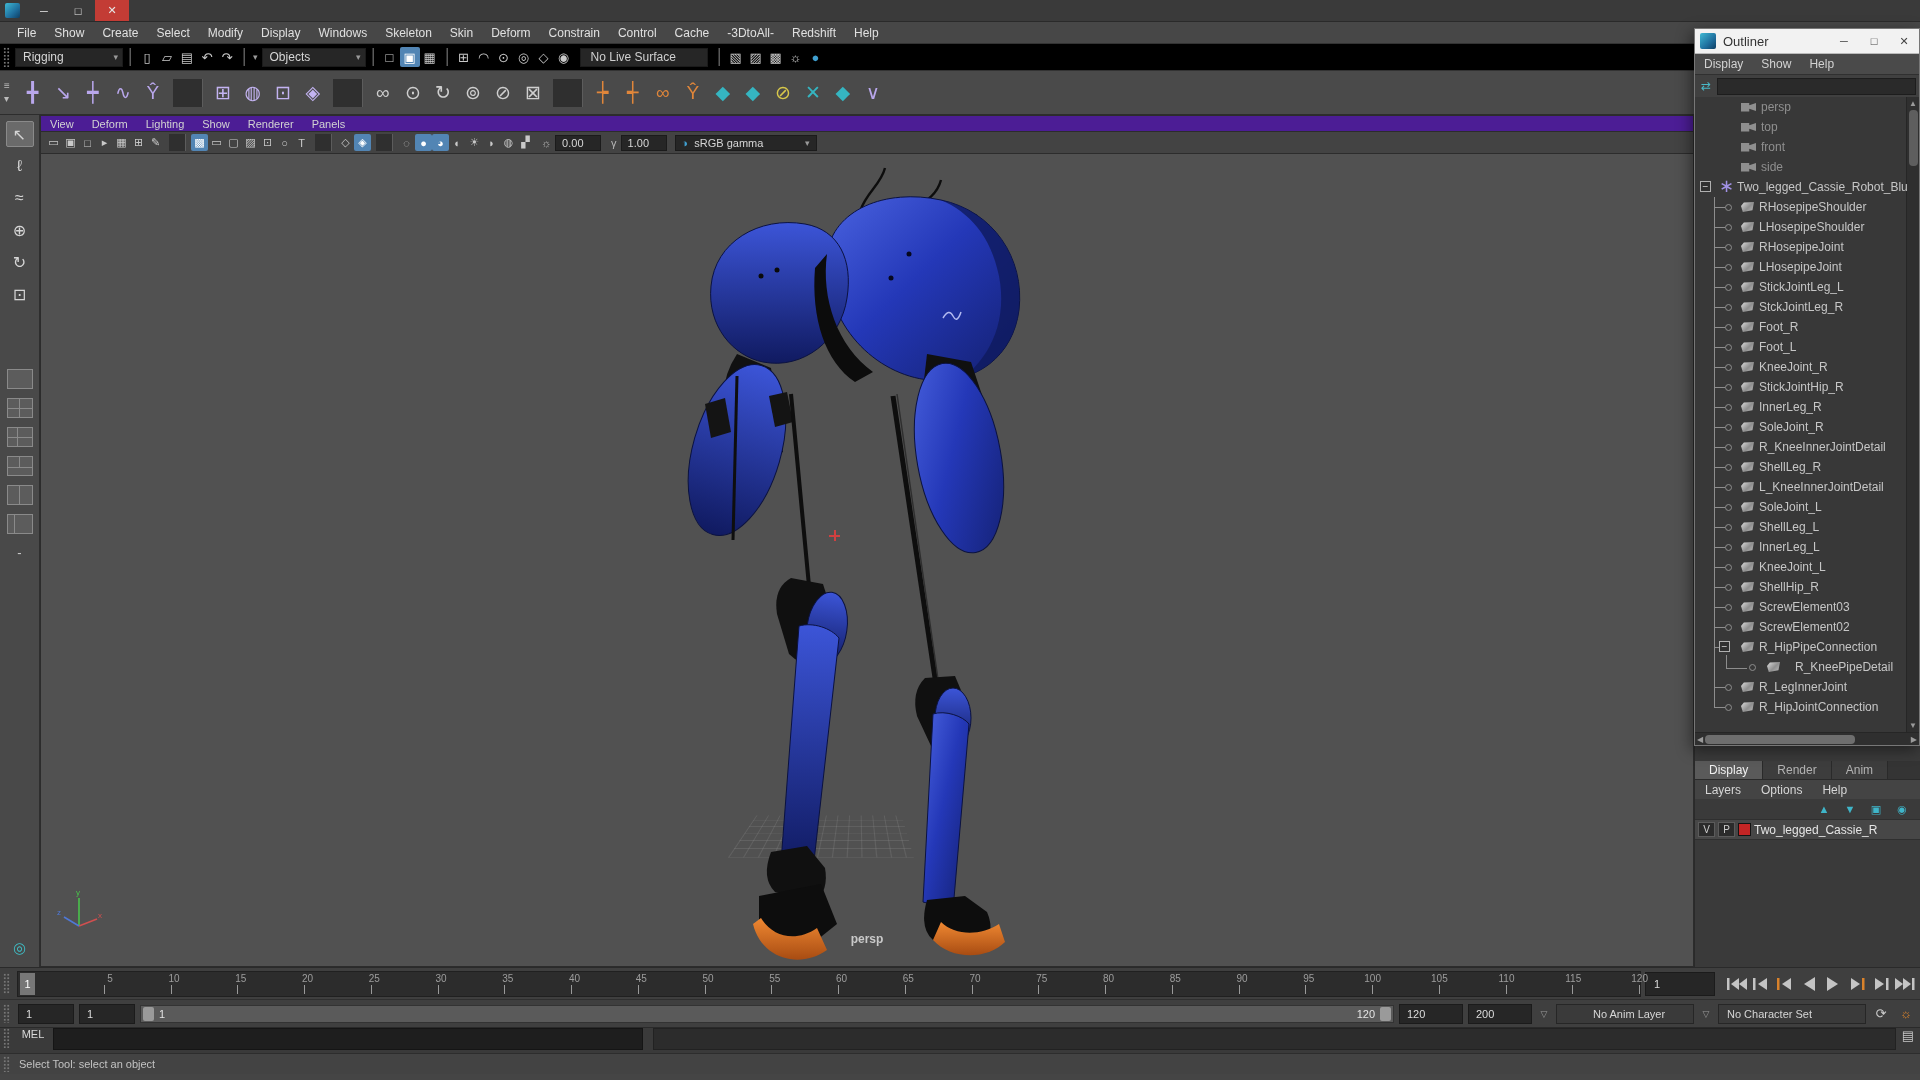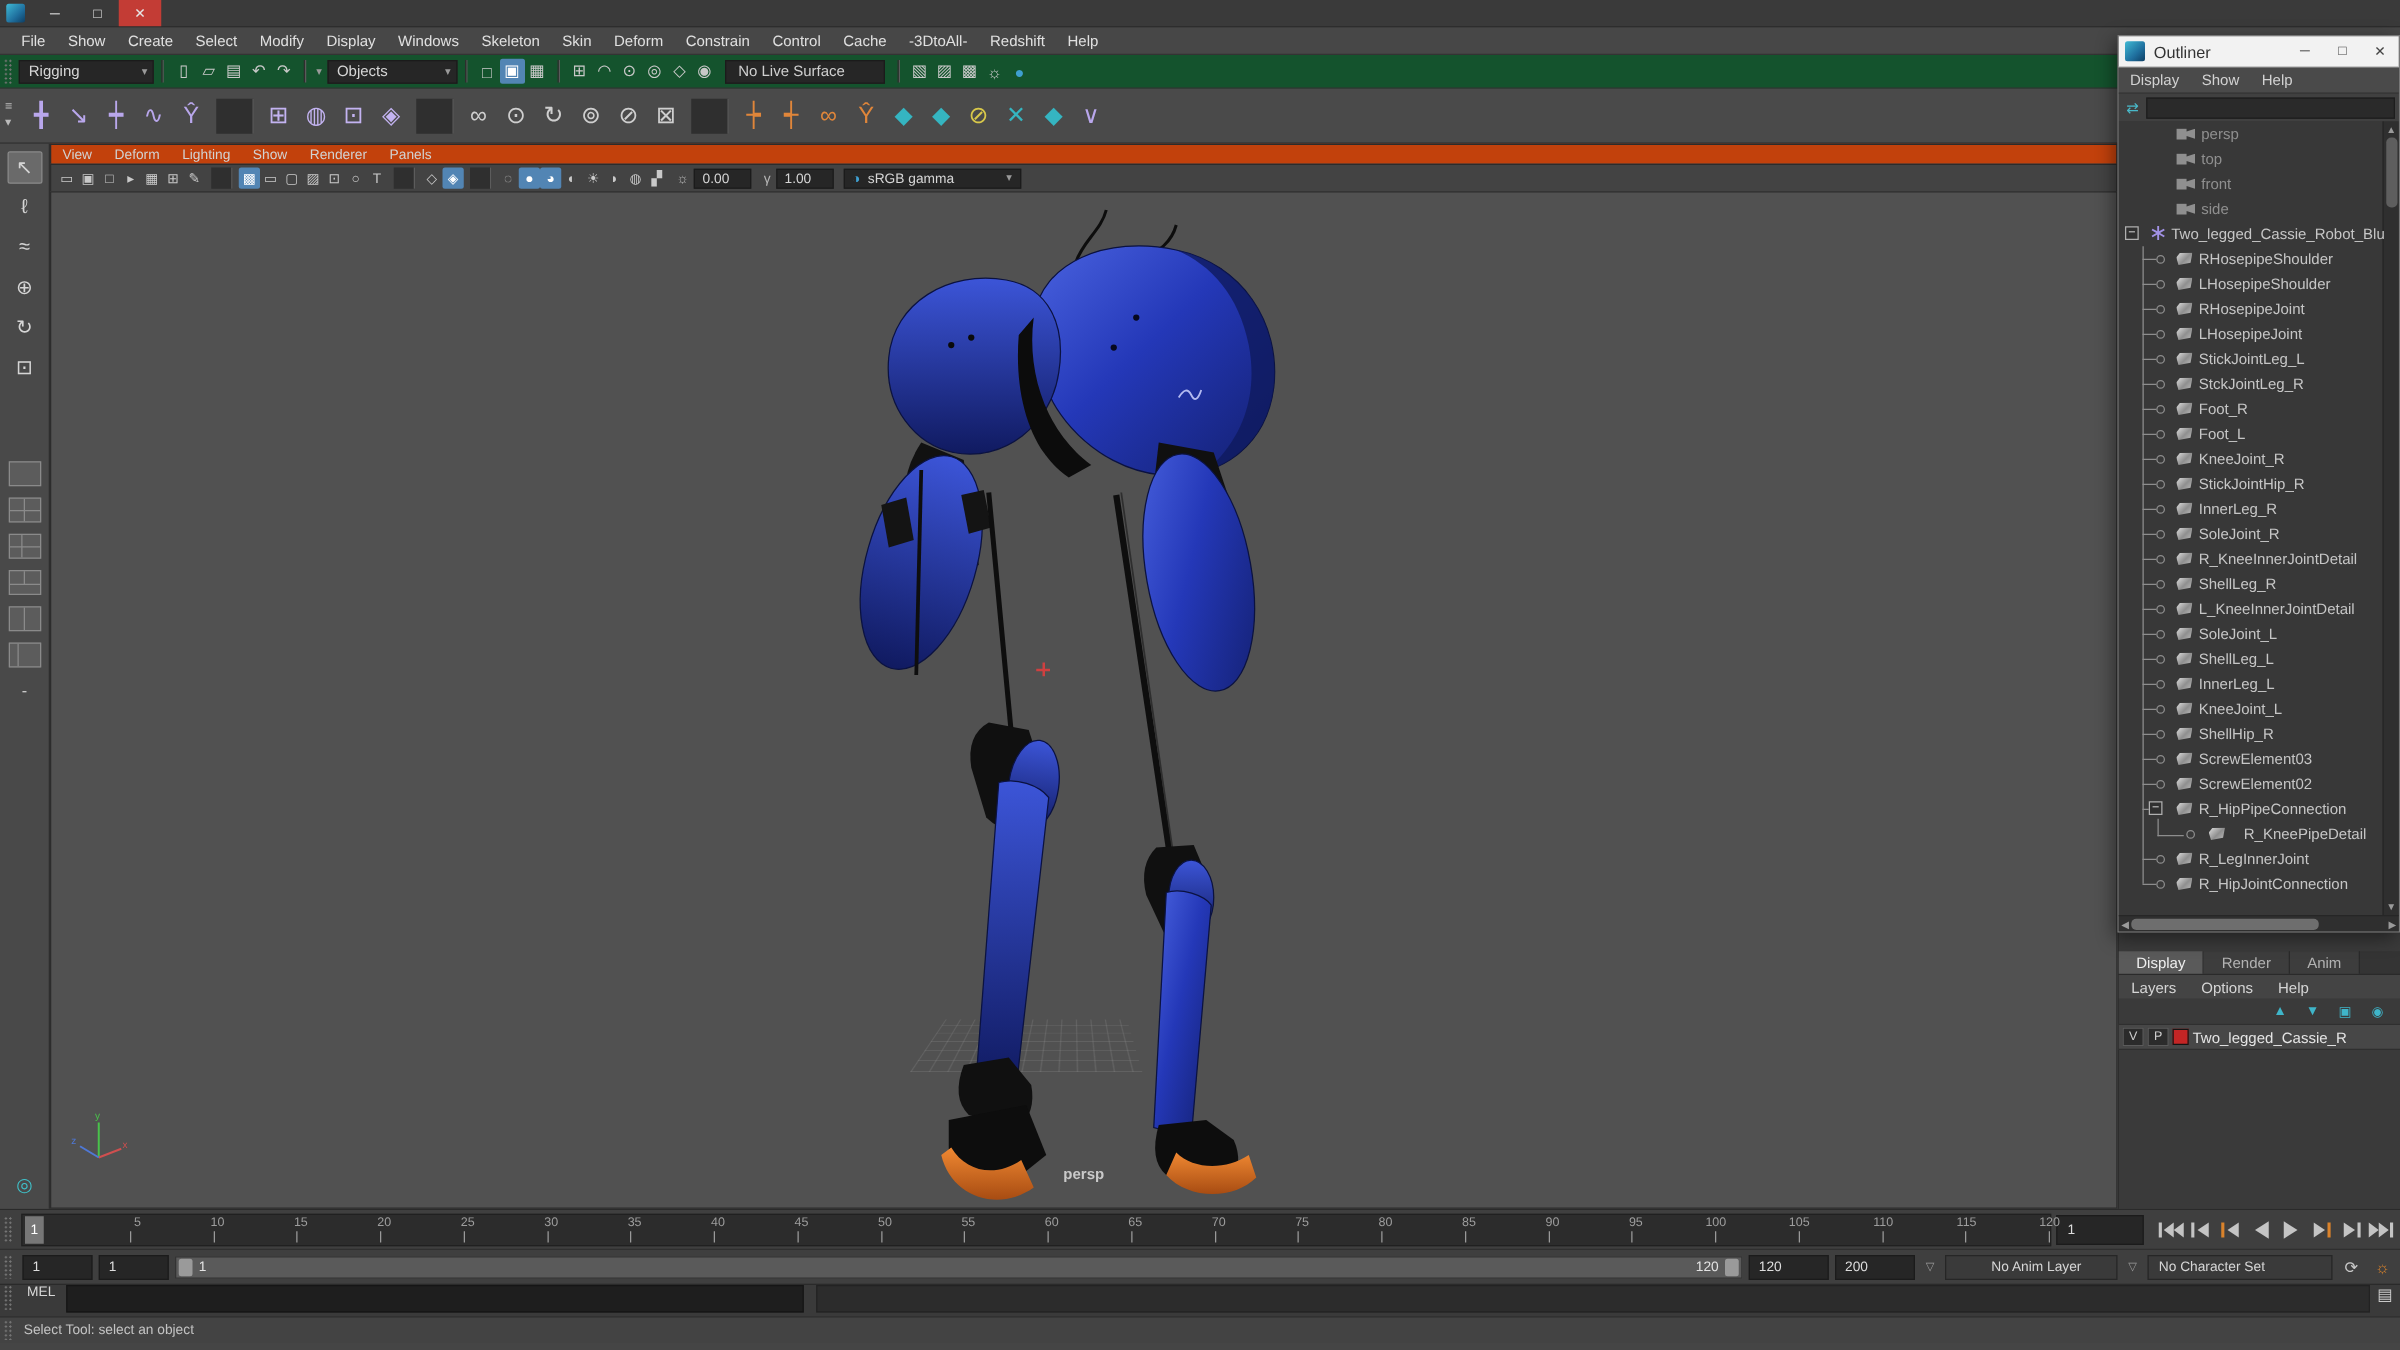--- a/index.html
+++ b/index.html
@@ -12,21 +12,21 @@
   .title-text{color:#ececec;font-size:12px;white-space:nowrap;overflow:hidden;flex:1;}
   .winbtns{display:flex;height:100%;}
   .winbtn{width:34px;height:100%;display:flex;align-items:center;justify-content:center;color:#e6e6e6;font-size:11px;}
   .winbtn.close{background:#c33c35;}
 
   
   .menubar{height:22px;background:#474747;display:flex;align-items:center;padding-left:8px;border-bottom:1px solid #333;}
   .mitem{padding:0 9px;color:#e0e0e0;font-size:12px;}
 
   
-  .statusline{height:27px;background:#14532d;display:flex;align-items:center;border-bottom:1px solid #333;gap:2px;}
+  .statusline{height:27px;background:#000000;display:flex;align-items:center;border-bottom:1px solid #333;gap:2px;}
   .grip{width:7px;height:80%;margin:0 3px;background:radial-gradient(circle,#777 0.8px,transparent 1px);background-size:3.5px 3.5px;}
   .vsep{width:2px;height:18px;margin:0 4px;border-left:1px solid #2e2e2e;border-right:1px solid #5a5a5a;}
   .dropdown{height:19px;background:#262626;border:1px solid #1b1b1b;display:flex;align-items:center;padding:0 4px 0 7px;color:#d6d6d6;}
   .dd-arrow{margin-left:8px;color:#9a9a9a;font-size:9px;}
   .menuset{width:108px;justify-content:space-between;}
   .objsel{width:104px;justify-content:space-between;}
   .icon{width:20px;height:20px;display:flex;align-items:center;justify-content:center;color:#c9c9c9;font-size:13px;flex:0 0 auto;}
   .icon.active{background:#5285b4;color:#fff;border-radius:2px;}
   .icon.sep{width:1px;height:20px;padding:0;margin:0 5px;background:#2f2f2f;border-right:1px solid #5c5c5c;font-size:0;}
   .caret{color:#9a9a9a;font-size:9px;padding:0 2px;}
@@ -48,21 +48,21 @@
   .lay4{background:linear-gradient(#8a8a8a,#8a8a8a) 50% 0/1px 100% no-repeat,linear-gradient(#8a8a8a,#8a8a8a) 0 50%/100% 1px no-repeat,#5c5c5c;}
   .lay3l{background:linear-gradient(#8a8a8a,#8a8a8a) 40% 0/1px 100% no-repeat,linear-gradient(#8a8a8a,#8a8a8a) 40% 50%/100% 1px no-repeat,#5c5c5c;}
   .lay3b{background:linear-gradient(#8a8a8a,#8a8a8a) 50% 0/1px 60% no-repeat,linear-gradient(#8a8a8a,#8a8a8a) 0 60%/100% 1px no-repeat,#5c5c5c;}
   .lay2v{background:linear-gradient(#8a8a8a,#8a8a8a) 50% 0/1px 100% no-repeat,#5c5c5c;}
   .lay2o{background:linear-gradient(#8a8a8a,#8a8a8a) 30% 0/1px 100% no-repeat,#5c5c5c;}
   .minus-btn{color:#cfcfcf;font-size:13px;margin-top:2px;}
   .softsel{margin-top:auto;margin-bottom:10px;color:#3fc1c9;font-size:15px;}
 
   
   .vpcol{flex:1;display:flex;flex-direction:column;min-width:0;}
-  .panelmenus{height:16px;background:#c2410c;display:flex;align-items:center;border:1px solid #2c2c2c;border-bottom:none;}
+  .panelmenus{height:16px;background:#4c1d95;display:flex;align-items:center;border:1px solid #2c2c2c;border-bottom:none;}
   .pmitem{padding:0 9px;color:#d2d2d2;font-size:11px;}
   .paneltoolbar{height:22px;background:#434343;display:flex;align-items:center;border:1px solid #2c2c2c;border-bottom:none;padding-left:4px;gap:1px;}
   .paneltoolbar .icon{width:17px;height:17px;font-size:11px;}
   .ptfield{height:16px;background:#262626;border:1px solid #1b1b1b;color:#d6d6d6;display:flex;align-items:center;padding:0 6px;width:46px;margin:0 3px;font-size:11px;}
   .ptlabel{color:#b5b5b5;font-size:11px;margin-left:6px;}
   .cmdrop{height:16px;background:#262626;border:1px solid #1b1b1b;display:flex;align-items:center;gap:6px;padding:0 6px;width:142px;margin-left:4px;color:#d6d6d6;font-size:11px;justify-content:space-between;}
 
   .viewport{flex:1;position:relative;background:#515151;border:1px solid #2c2c2c;overflow:hidden;}
   .persp-label{position:absolute;bottom:20px;left:0;right:0;text-align:center;color:#c9c9c9;font-weight:bold;font-size:12px;}
   .gridpatch{position:absolute;left:703px;top:642px;width:163px;height:76px;opacity:.6;

